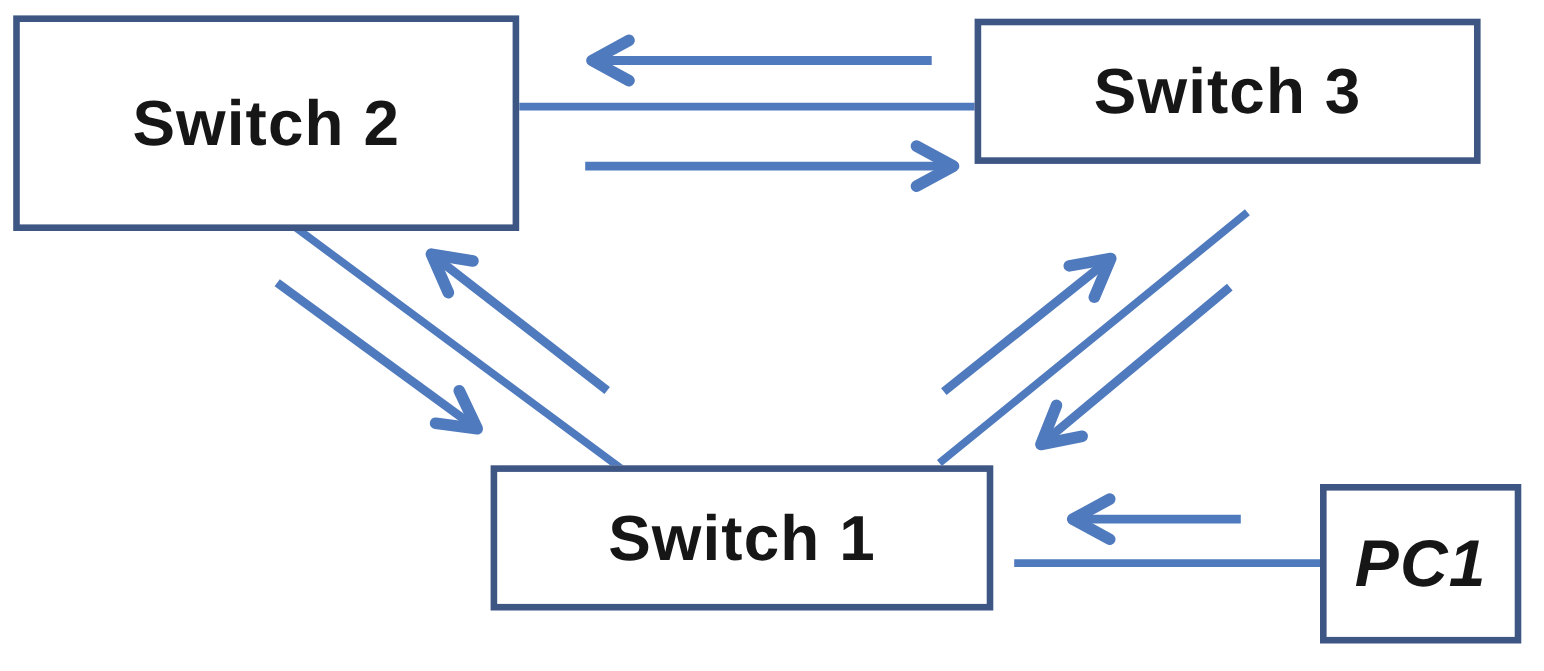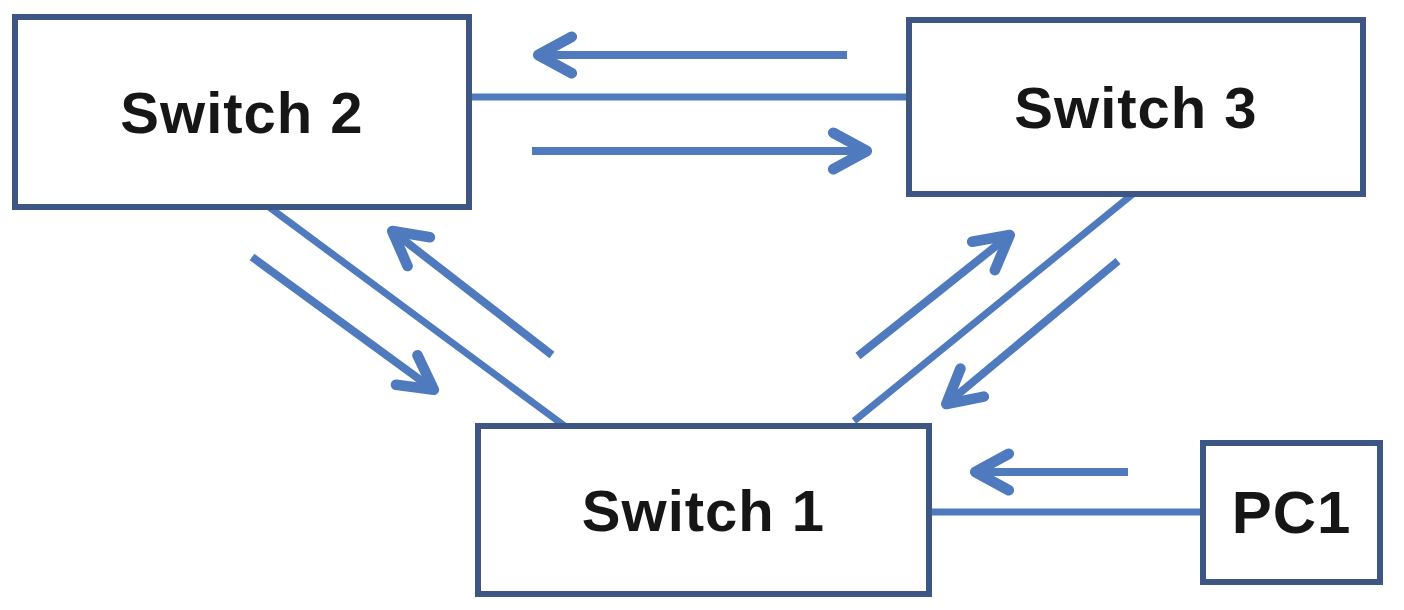--- a/index.html
+++ b/index.html
@@ -34,24 +34,24 @@
     display: flex; align-items: center; justify-content: center;
   }
   .node .label {
     font-weight: bold;
     color: var(--label-text);
     font-size: 58px;
     letter-spacing: 1px;
     white-space: nowrap;
   }
   #node-switch2 { left: 12px;   top: 14px;  width: 460px; height: 196px; }
-  #node-switch3 { left: 906px;  top: 17px;  width: 460px; height: 180px; text-align: right; }
-  #node-switch1 { left: 475px;  top: 423px; width: 457px; height: 174px; align-items: center; }
+  #node-switch3 { left: 886px;  top: 17px;  width: 460px; height: 132px; text-align: right; }
+  #node-switch1 { left: 446px;  top: 423px; width: 457px; height: 132px; align-items: center; }
   #node-pc1     { left: 1200px; top: 440px; width: 183px; height: 145px; }
-  #node-pc1 .label { font-size: 60px; }
+  #node-pc1 .label { font-size: 60px; font-style: italic; }
 </style>
 </head>
 <body>
 
 <div class="canvas">
 
   <svg class="links-layer" viewBox="0 0 1404 610" xmlns="http://www.w3.org/2000/svg">
     <defs>
       <marker id="arrowhead" markerWidth="6" markerHeight="6" viewBox="0 0 10 10" refX="7.5" refY="5" orient="auto" markerUnits="strokeWidth">
         <path d="M1.5,1.2 L8.5,5 L1.5,8.8"></path>

